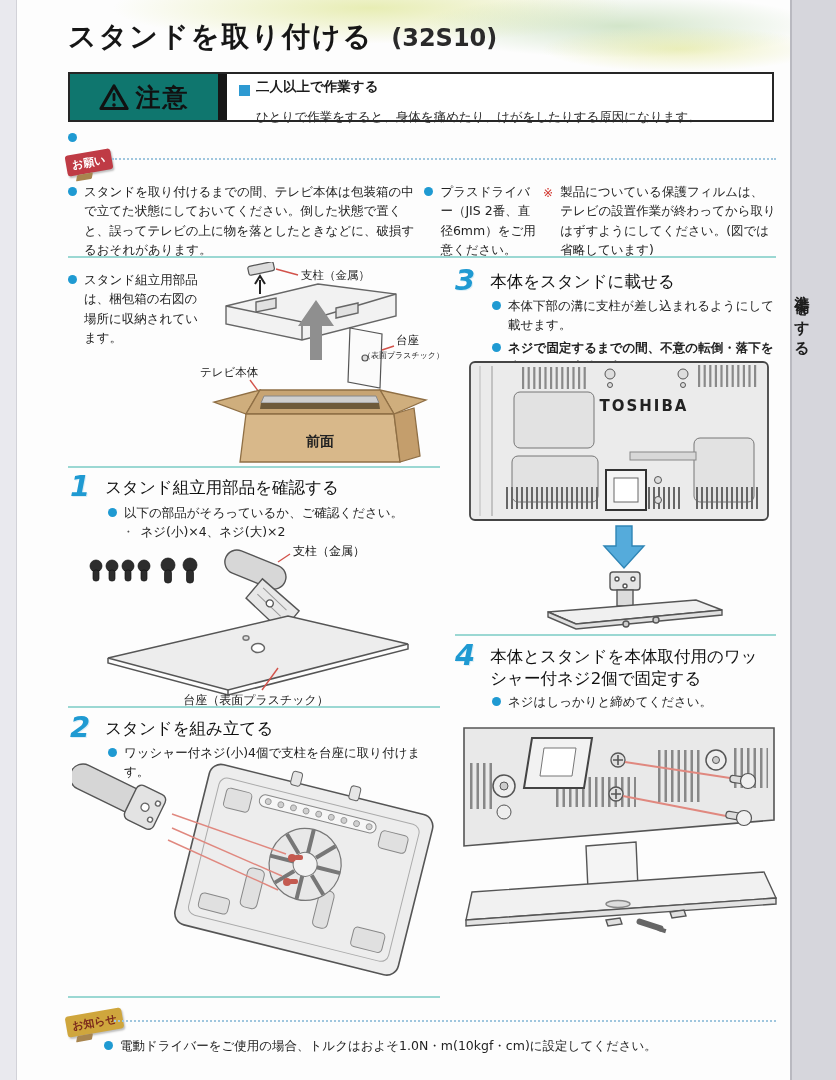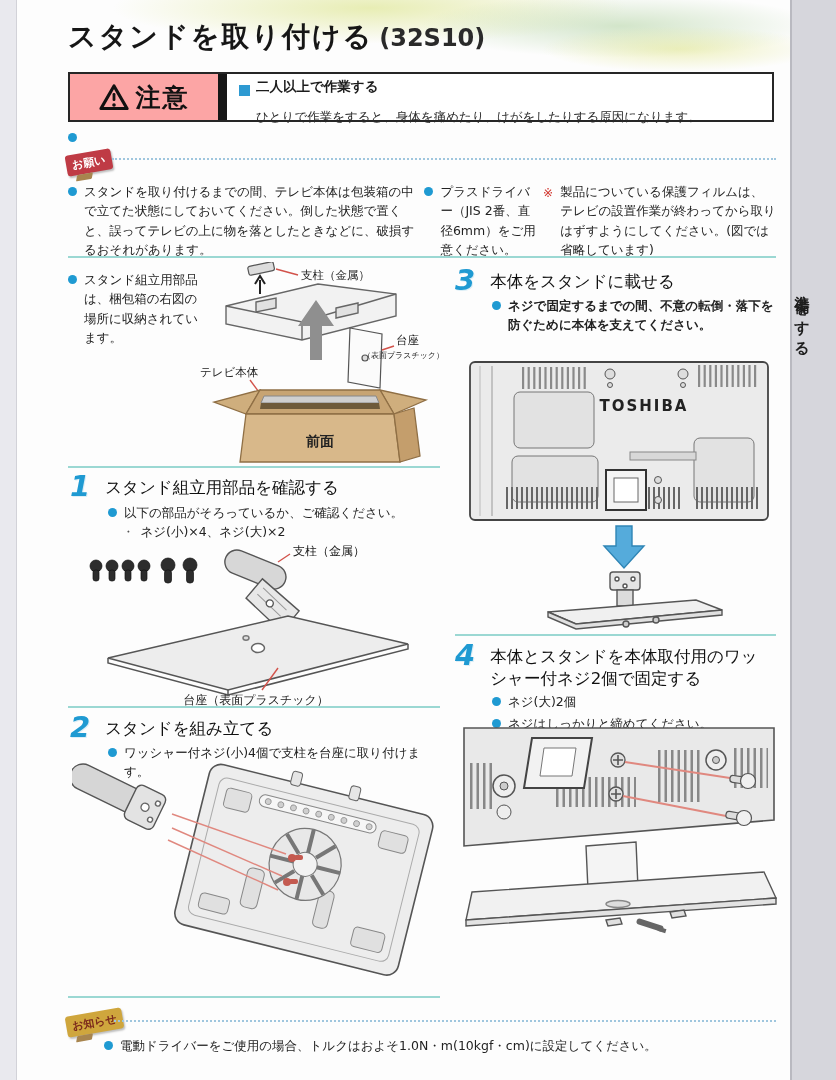--- a/index.html
+++ b/index.html
@@ -5,26 +5,26 @@
   html,body{margin:0;padding:0;background:#c9c9cf;}
   .page{position:relative;width:836px;height:1080px;background:#fdfdfd;
         font-family:"DejaVu Sans","Liberation Sans",sans-serif;overflow:hidden;color:#1c1c1c;}
   .edge-left{position:absolute;left:0;top:0;width:16px;height:1080px;background:#e9e9ee;border-right:1px solid #d2d2d8;}
   .edge-right{position:absolute;left:790px;top:0;width:46px;height:1080px;background:#d6d6dc;border-left:2px solid #b9b9c0;}
   .swoosh{position:absolute;border-radius:50%;pointer-events:none;}
   .sw1{left:110px;top:-28px;width:520px;height:72px;background:radial-gradient(ellipse,rgba(214,224,120,.55),rgba(214,224,120,0) 70%);}
   .sw2{left:420px;top:-6px;width:400px;height:64px;background:radial-gradient(ellipse,rgba(168,205,150,.5),rgba(168,205,150,0) 70%);}
   .sw3{left:540px;top:26px;width:280px;height:46px;background:radial-gradient(ellipse,rgba(226,230,140,.55),rgba(226,230,140,0) 70%);}
 
-  .title-row{position:absolute;left:68px;top:18px;display:flex;align-items:baseline;gap:6px;}
+  .title-row{position:absolute;left:68px;top:18px;display:flex;align-items:baseline;gap:18px;}
   .title{font-size:28px;font-weight:bold;letter-spacing:2px;color:#161616;}
   .model{font-size:24px;font-weight:bold;color:#2a2a2a;}
 
   .caution{position:absolute;left:68px;top:72px;width:706px;height:50px;border:2px solid #262626;display:flex;background:#fff;box-sizing:border-box;}
-  .caution-left{width:148px;background:#fca5a5;display:flex;align-items:center;justify-content:center;gap:7px;}
+  .caution-left{width:148px;background:#0f766e;display:flex;align-items:center;justify-content:center;gap:7px;}
   .caution-word{font-size:25px;font-weight:bold;color:#111;letter-spacing:2px;}
   .caution-div{width:9px;background:#161616;}
   .caution-right{flex:1;padding:4px 10px 0 12px;}
   .caution-h{display:flex;align-items:flex-end;gap:6px;font-weight:bold;font-size:13.5px;}
   .bluesq{width:11px;height:11px;background:#2e9ad2;flex:0 0 auto;}
   .caution-b{font-size:12.5px;color:#2a2a2a;margin:13px 0 0 17px;}
 
   .b{display:flex;gap:7px;font-size:12.5px;line-height:1.55;color:#222;}
   .dot{flex:0 0 auto;width:9px;height:9px;border-radius:50%;background:#1f9ad2;margin-top:5px;}
   .b.bold{font-weight:bold;}
@@ -279,20 +279,24 @@
     </g>
   </svg>
 
   <div class="rule" style="left:68px;top:996px;width:372px;"></div>
 
   <div class="step-head" style="left:455px;top:266px;">
     <span class="step-num">3</span>
     <span class="step-title">本体をスタンドに載せる</span>
   </div>
   <div class="abs" style="left:492px;top:296px;width:286px;display:flex;flex-direction:column;gap:3px;">
+    <div class="b">
+      <span class="dot"></span>
+      <span>本体下部の溝に支柱が差し込まれるようにして載せます。</span>
+    </div>
     <div class="b bold">
       <span class="dot"></span>
       <span>ネジで固定するまでの間、不意の転倒・落下を防ぐために本体を支えてください。</span>
     </div>
   </div>
 
   <svg class="abs" style="left:458px;top:358px;" width="322" height="274" viewBox="0 0 322 274">
     <rect x="12" y="4" width="298" height="158" rx="5" fill="#ebebeb" stroke="#444" stroke-width="1.8"></rect>
     <line x1="22" y1="8" x2="22" y2="158" stroke="#bbb"></line>
     <line x1="34" y1="8" x2="34" y2="158" stroke="#999"></line>
@@ -334,24 +338,20 @@
 
   <div class="rule" style="left:455px;top:634px;width:321px;"></div>
 
   <div class="step-head" style="left:455px;top:641px;">
     <span class="step-num">4</span>
     <span class="step-title" style="width:284px;">本体とスタンドを本体取付用のワッシャー付ネジ2個で固定する</span>
   </div>
   <div class="abs" style="left:492px;top:692px;width:286px;display:flex;flex-direction:column;gap:3px;">
     <div class="b">
       <span class="dot"></span>
-      <span>ネジ(大)2個</span>
-    </div>
-    <div class="b">
-      <span class="dot"></span>
       <span>ネジはしっかりと締めてください。</span>
     </div>
   </div>
 
   <svg class="abs" style="left:458px;top:724px;" width="322" height="234" viewBox="0 0 322 234">
     <path d="M6 4 L316 4 L316 96 L6 122 Z" fill="#e9e9e9" stroke="#555" stroke-width="1.6"></path>
     <line x1="12" y1="62" x2="34" y2="62" stroke="#888" stroke-width="46" stroke-dasharray="2.5 4"></line>
     <line x1="98" y1="68" x2="178" y2="68" stroke="#888" stroke-width="30" stroke-dasharray="2.5 4"></line>
     <line x1="200" y1="52" x2="244" y2="52" stroke="#888" stroke-width="52" stroke-dasharray="2.5 4"></line>
     <line x1="276" y1="44" x2="310" y2="44" stroke="#888" stroke-width="40" stroke-dasharray="2.5 4"></line>

